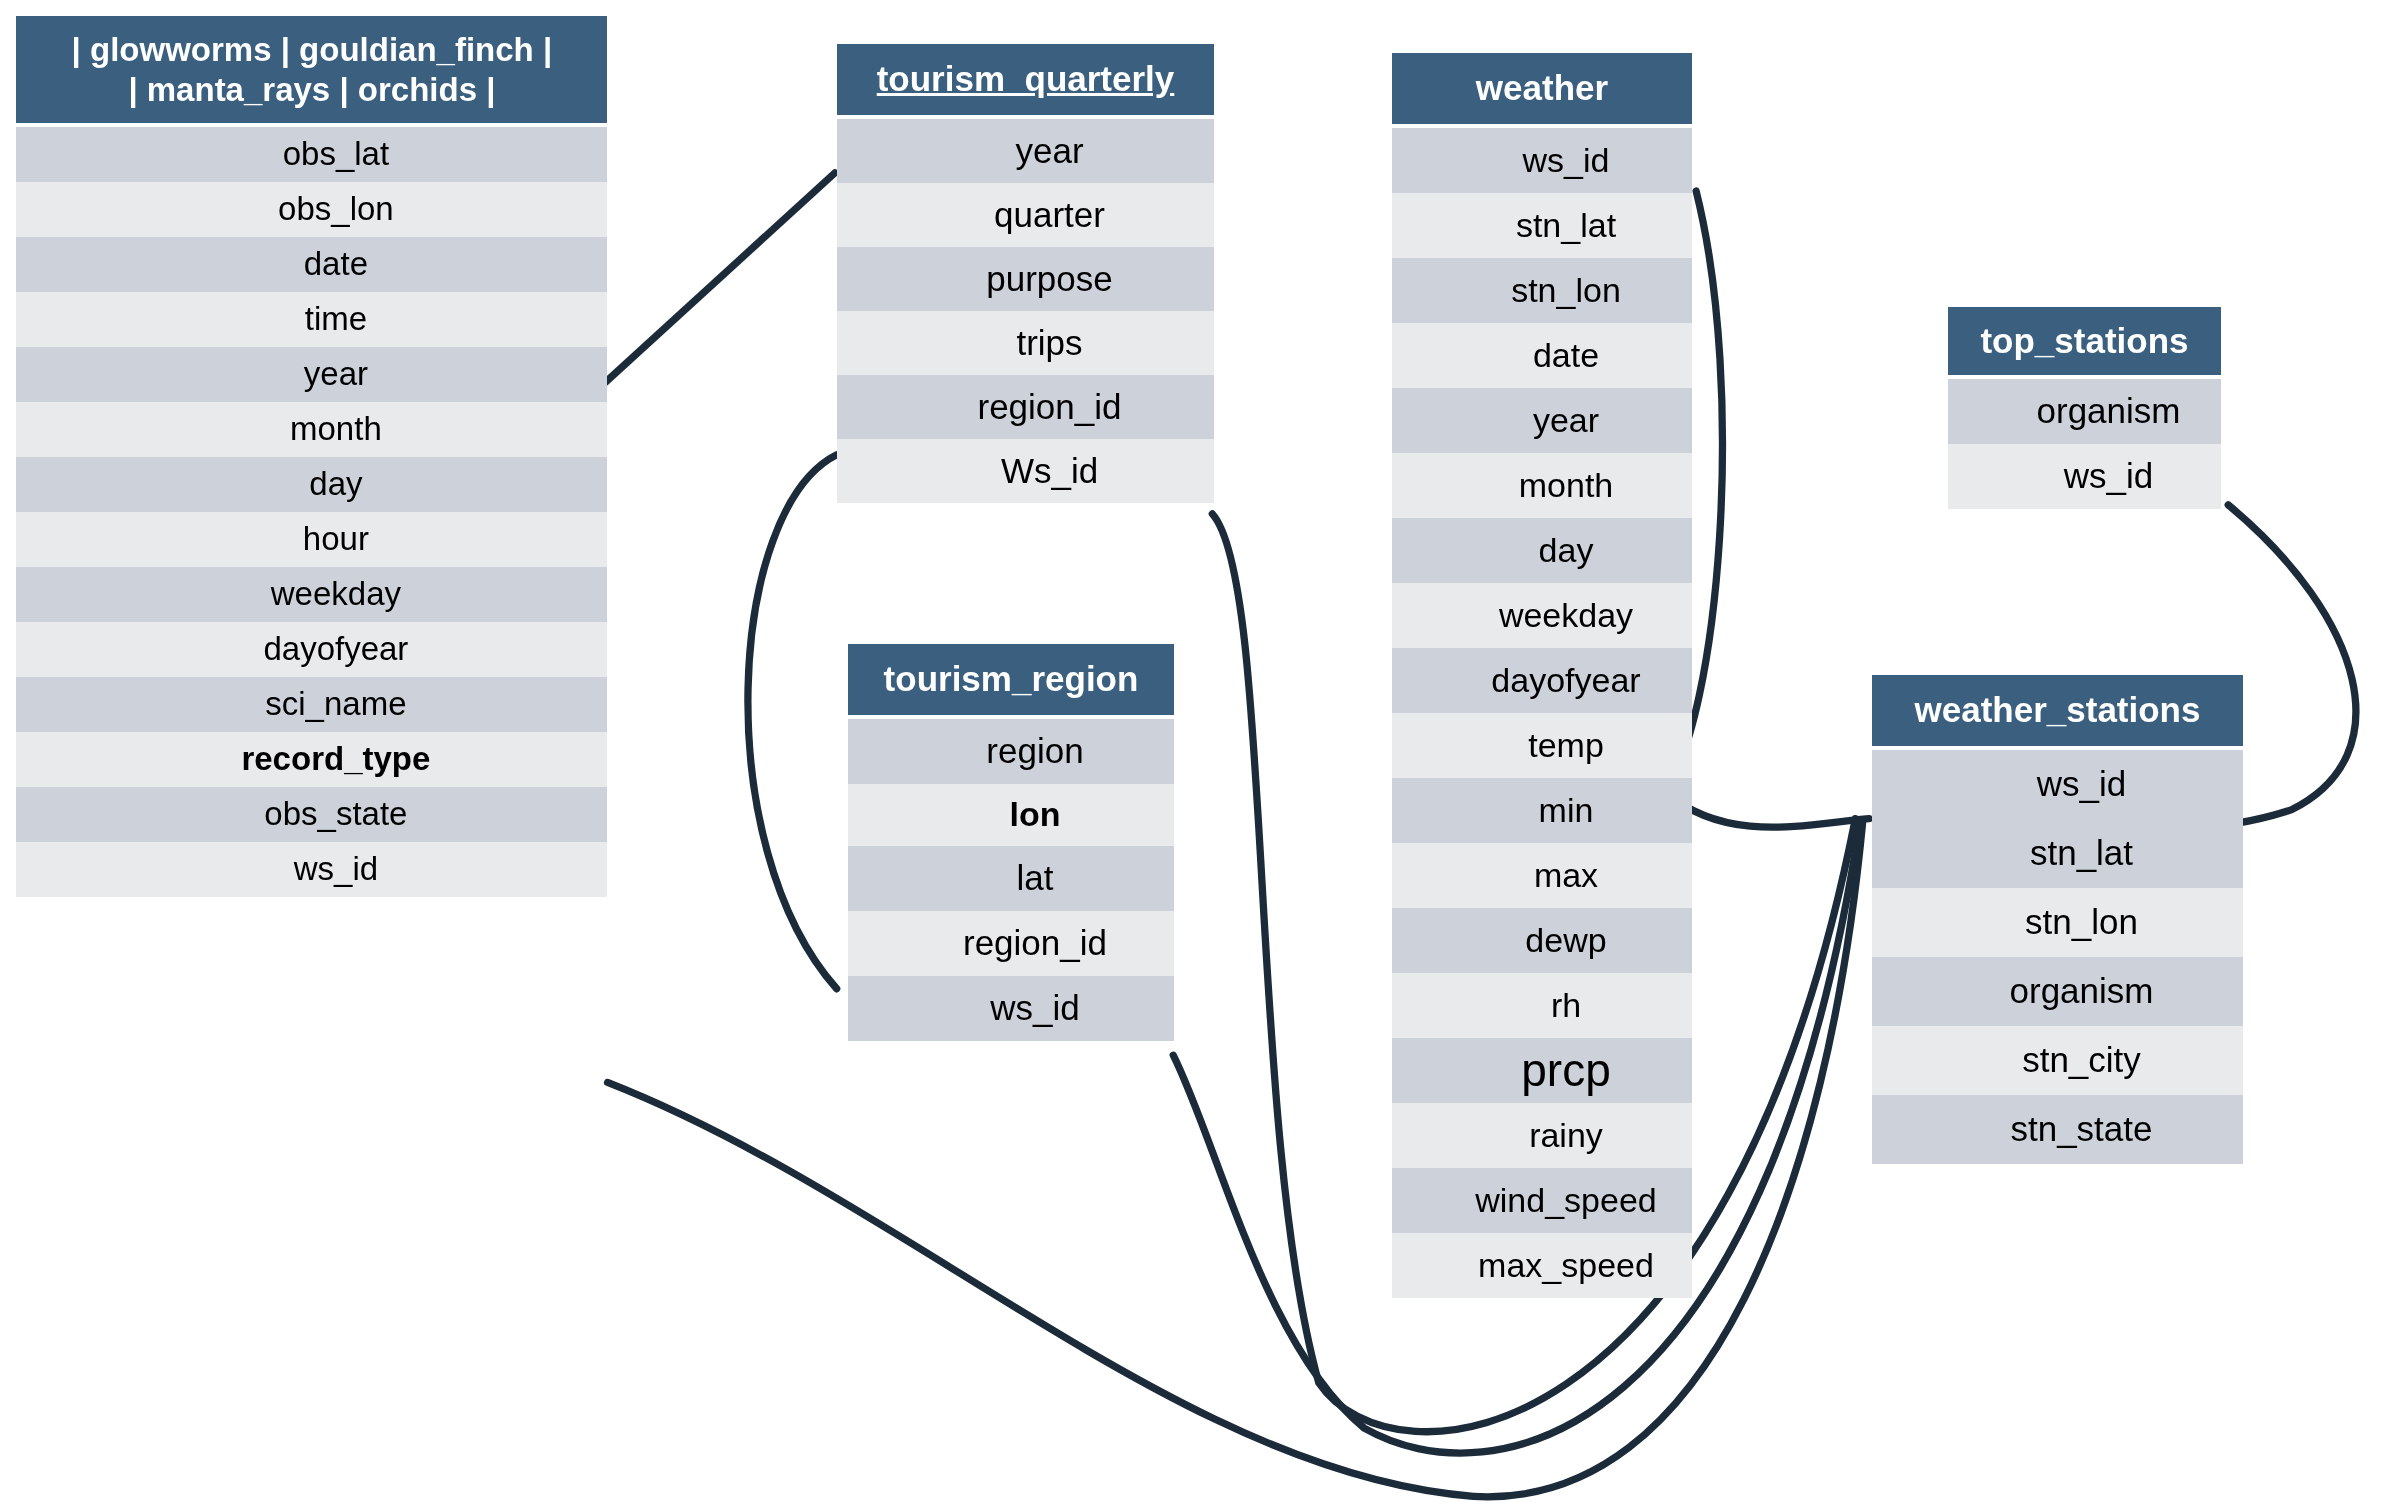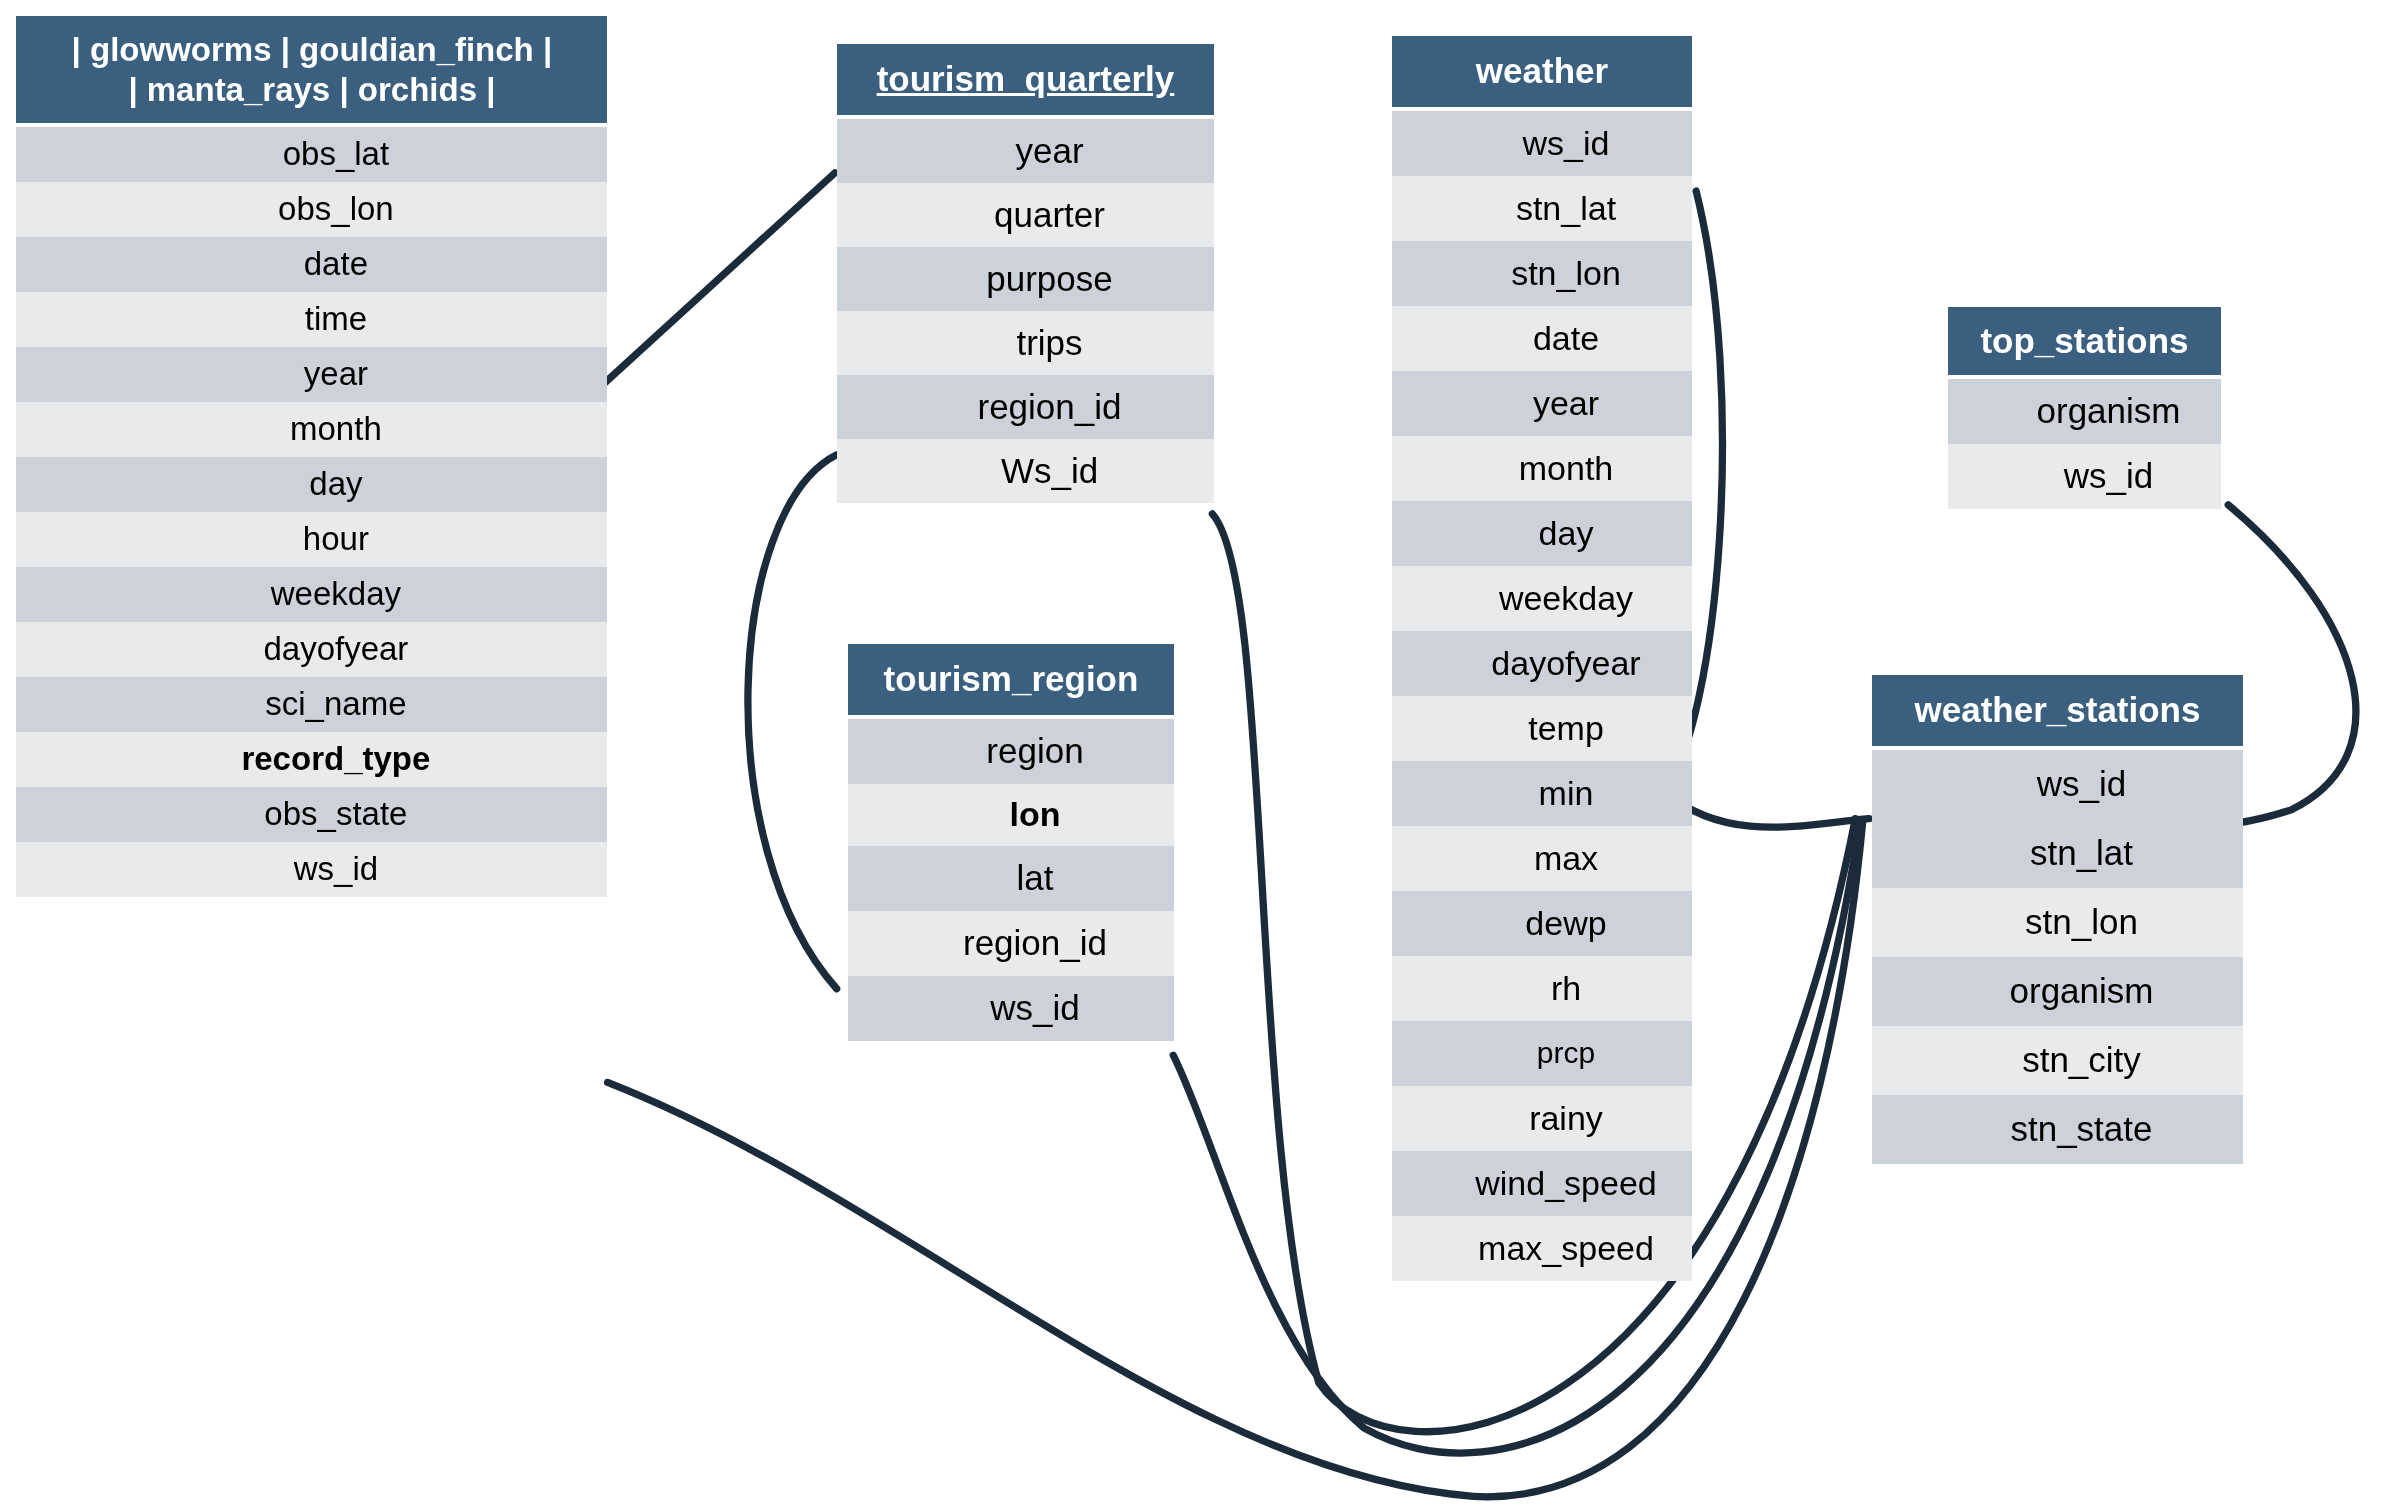--- a/index.html
+++ b/index.html
@@ -70,38 +70,38 @@
   <div class="table" style="left:848px;top:644px;width:326px;">
     <div class="thead" style="height:71px;font-size:35px;">tourism_region</div>
     <div class="gap"></div>
     <div class="row dk" style="height:65px;font-size:35px;">region</div>
     <div class="row lt" style="height:62px;font-size:34px;font-weight:bold;">lon</div>
     <div class="row dk" style="height:65px;font-size:35px;">lat</div>
     <div class="row lt" style="height:65px;font-size:35px;">region_id</div>
     <div class="row dk" style="height:65px;font-size:35px;">ws_id</div>
   </div>
 
-  <div class="table" style="left:1392px;top:36px;width:300px;">
+  <div class="table" style="left:1392px;top:53px;width:300px;">
     <div class="thead" style="height:71px;font-size:35px;">weather</div>
     <div class="gap"></div>
     <div class="row dk" style="height:65px;font-size:34px;">ws_id</div>
     <div class="row lt" style="height:65px;font-size:34px;">stn_lat</div>
     <div class="row dk" style="height:65px;font-size:34px;">stn_lon</div>
     <div class="row lt" style="height:65px;font-size:34px;">date</div>
     <div class="row dk" style="height:65px;font-size:34px;">year</div>
     <div class="row lt" style="height:65px;font-size:34px;">month</div>
     <div class="row dk" style="height:65px;font-size:34px;">day</div>
     <div class="row lt" style="height:65px;font-size:34px;">weekday</div>
     <div class="row dk" style="height:65px;font-size:34px;">dayofyear</div>
     <div class="row lt" style="height:65px;font-size:34px;">temp</div>
     <div class="row dk" style="height:65px;font-size:34px;">min</div>
     <div class="row lt" style="height:65px;font-size:34px;">max</div>
     <div class="row dk" style="height:65px;font-size:34px;">dewp</div>
     <div class="row lt" style="height:65px;font-size:34px;">rh</div>
-    <div class="row dk" style="height:65px;font-size:30px;">prcp</div>
+    <div class="row dk" style="height:65px;font-size:46px;">prcp</div>
     <div class="row lt" style="height:65px;font-size:34px;">rainy</div>
     <div class="row dk" style="height:65px;font-size:34px;">wind_speed</div>
     <div class="row lt" style="height:65px;font-size:34px;">max_speed</div>
   </div>
 
   <div class="table" style="left:1948px;top:307px;width:273px;">
     <div class="thead" style="height:68px;font-size:35px;">top_stations</div>
     <div class="gap"></div>
     <div class="row dk" style="height:65px;font-size:35px;">organism</div>
     <div class="row lt" style="height:65px;font-size:35px;">ws_id</div>

